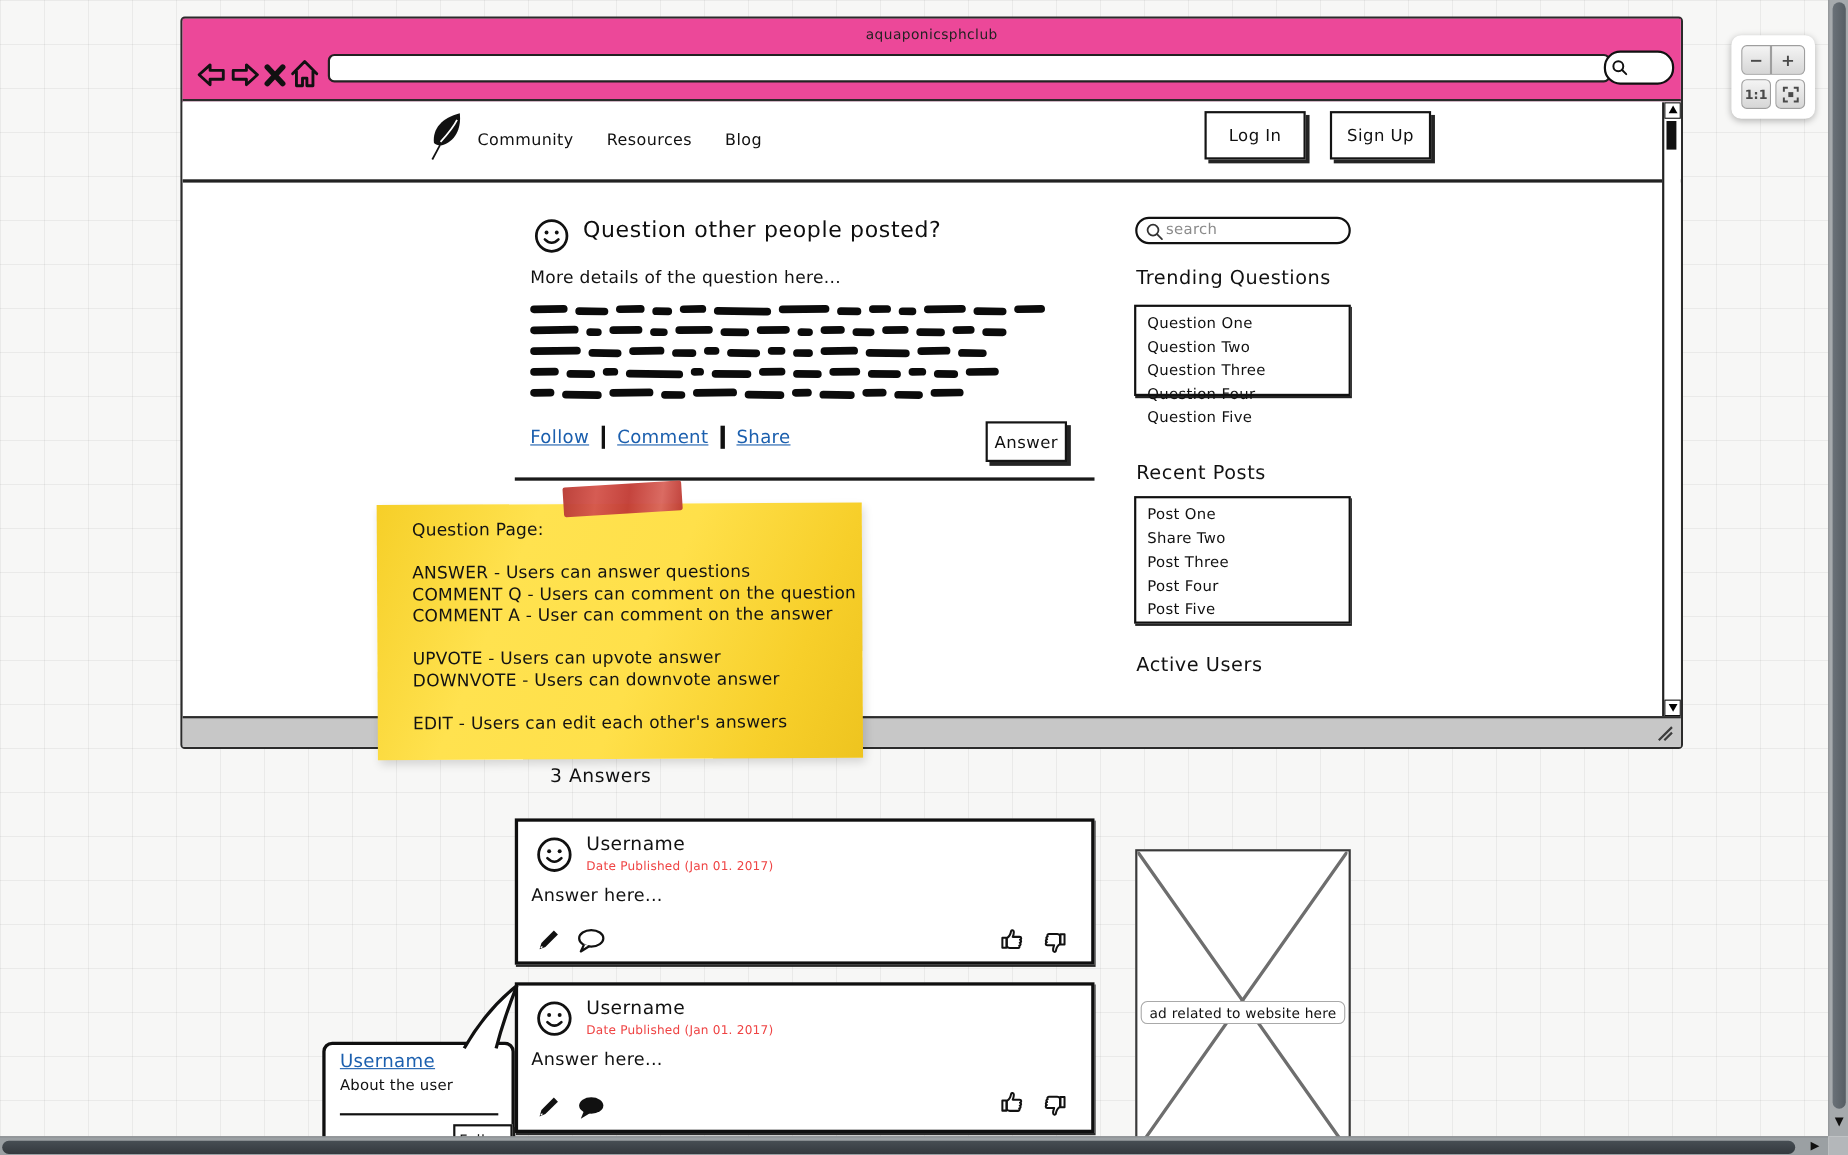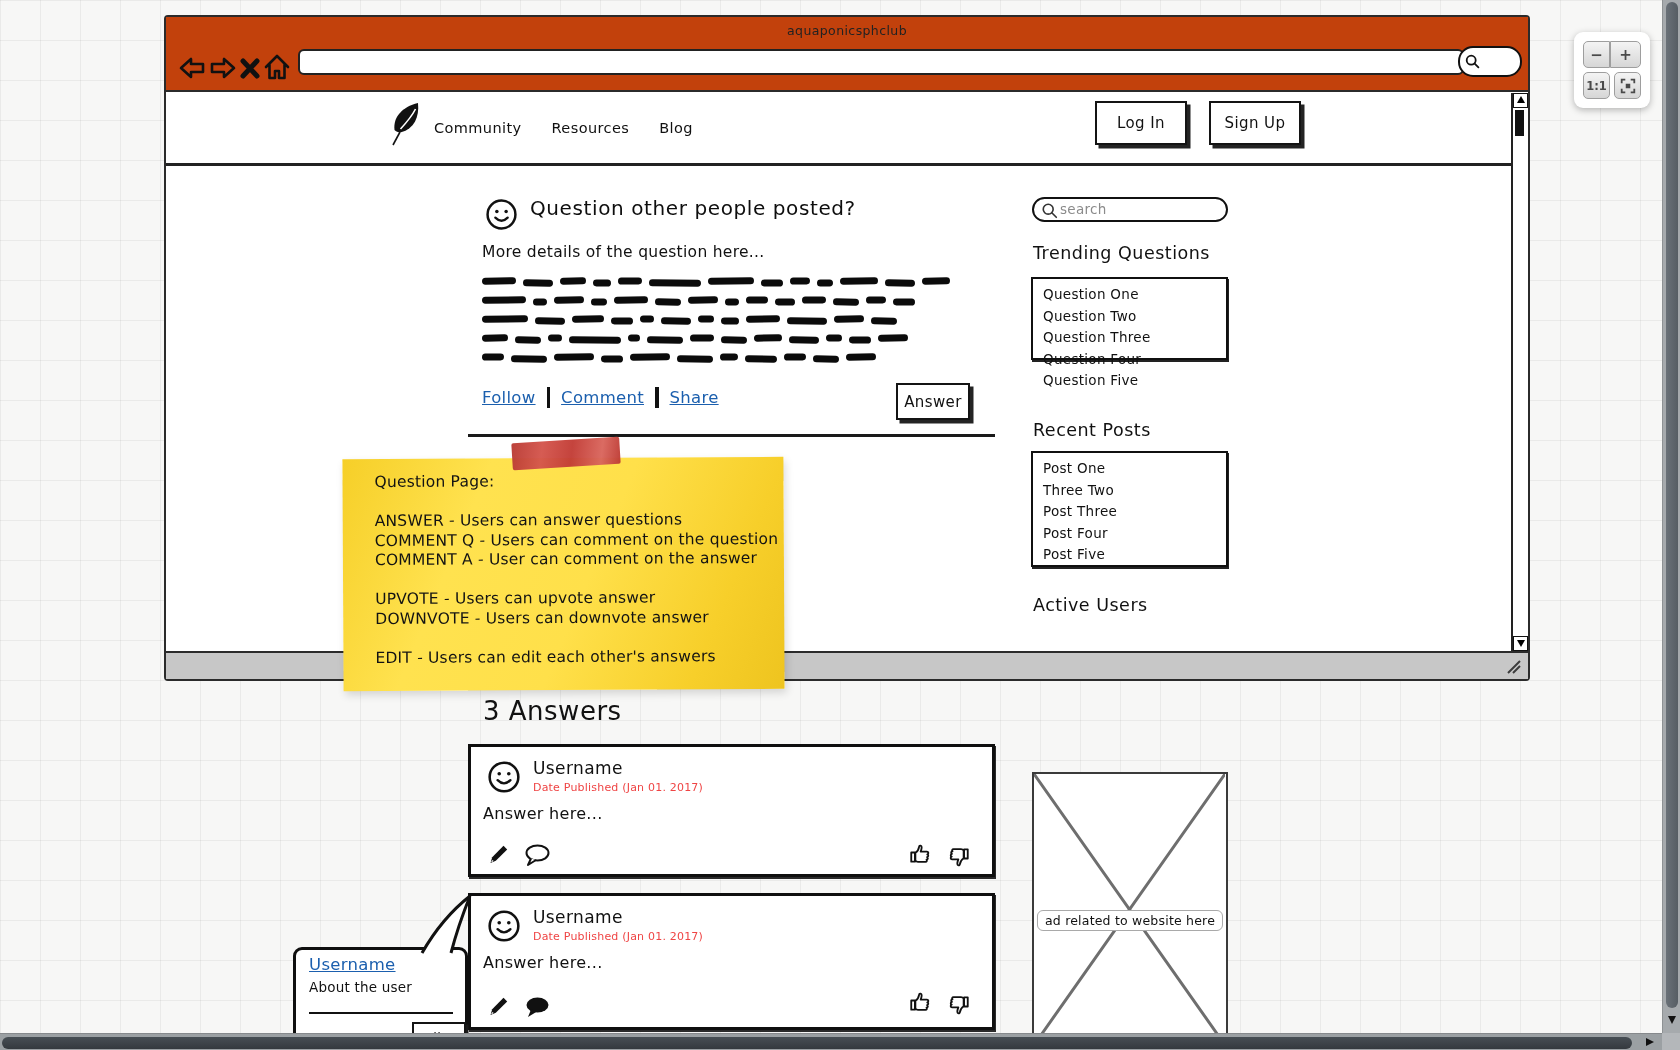--- a/index.html
+++ b/index.html
@@ -19,21 +19,21 @@
   .abs{position:absolute;}
 
   
   .bwindow{
     position:absolute;left:164px;top:15px;width:1366px;height:666px;
     background:#fff;border:2.5px solid #2b2b2b;border-radius:4px;z-index:1;
     box-sizing:border-box;
   }
   .chrome{
     position:absolute;left:0;top:0;right:0;height:73px;
-    background:#c2410c;border-bottom:2.5px solid #2b2b2b;
+    background:#ec4899;border-bottom:2.5px solid #2b2b2b;
   }
   .win-title{
     position:absolute;left:0;right:0;top:6px;text-align:center;
     font-size:12.5px;color:#222;letter-spacing:.4px;
   }
   .chrome-ic{position:absolute;top:36px;width:30px;height:30px;cursor:pointer;}
   .urlbar{
     position:absolute;left:132px;top:32px;width:1146px;height:22px;
     background:#fff;border:2.5px solid #222;border-radius:6px;
     font-size:13px;padding:0 8px;outline:none;box-sizing:content-box;
@@ -101,21 +101,21 @@
   }
   .sticky-text{position:absolute;left:32px;top:14px;right:10px;font-size:15.5px;letter-spacing:.2px;color:#131313;}
   .note-line{height:19.5px;white-space:nowrap;}
   .tape{
     position:absolute;left:512px;top:440px;width:108px;height:27px;z-index:6;
     background:linear-gradient(100deg,#b93a33 0%,#d4554c 28%,#c23c35 55%,#d9655c 82%,#bd3a33 100%);
     transform:rotate(-3.5deg);border-radius:2px;opacity:.96;
   }
 
   
-  .answers-h{font-size:26px;letter-spacing:.5px;}
+  .answers-h{font-size:17px;letter-spacing:.5px;margin-left:17px;}
   .card{
     position:absolute;left:468px;width:527px;background:#fff;
     border:3px solid #0f0f0f;z-index:5;box-shadow:1px 2px 0 #2a2a2a;box-sizing:border-box;
   }
   .card .uname{position:absolute;left:62px;top:11px;font-size:17px;letter-spacing:.4px;}
   .card .udate{position:absolute;left:62px;top:34px;font-size:11px;color:#ef4444;letter-spacing:.2px;}
   .card .body{position:absolute;left:12px;top:57px;font-size:16px;letter-spacing:.3px;}
   .card .avatar{position:absolute;left:16px;top:13px;}
   .icon-btn{position:absolute;cursor:pointer;}
 
@@ -468,21 +468,21 @@
       <div>Question One</div>
       <div>Question Two</div>
       <div>Question Three</div>
       <div>Question Four</div>
       <div>Question Five</div>
     </div>
 
   <div class="sb-h" style="left:1033px;top:420px">Recent Posts</div>
   <div class="list-box" style="top:451px;height:116px">
       <div>Post One</div>
-      <div>Three Two</div>
+      <div>Share Two</div>
       <div>Post Three</div>
       <div>Post Four</div>
       <div>Post Five</div>
     </div>
 
   <div class="sb-h" style="left:1033px;top:595px">Active Users</div>
 
   <div class="adbox">
     <svg width="191" height="271" viewBox="0 0 191 271" style="display:block">
       <path d="M0 0 L191 271 M191 0 L0 271" stroke="#6e6e6e" stroke-width="3"></path>

